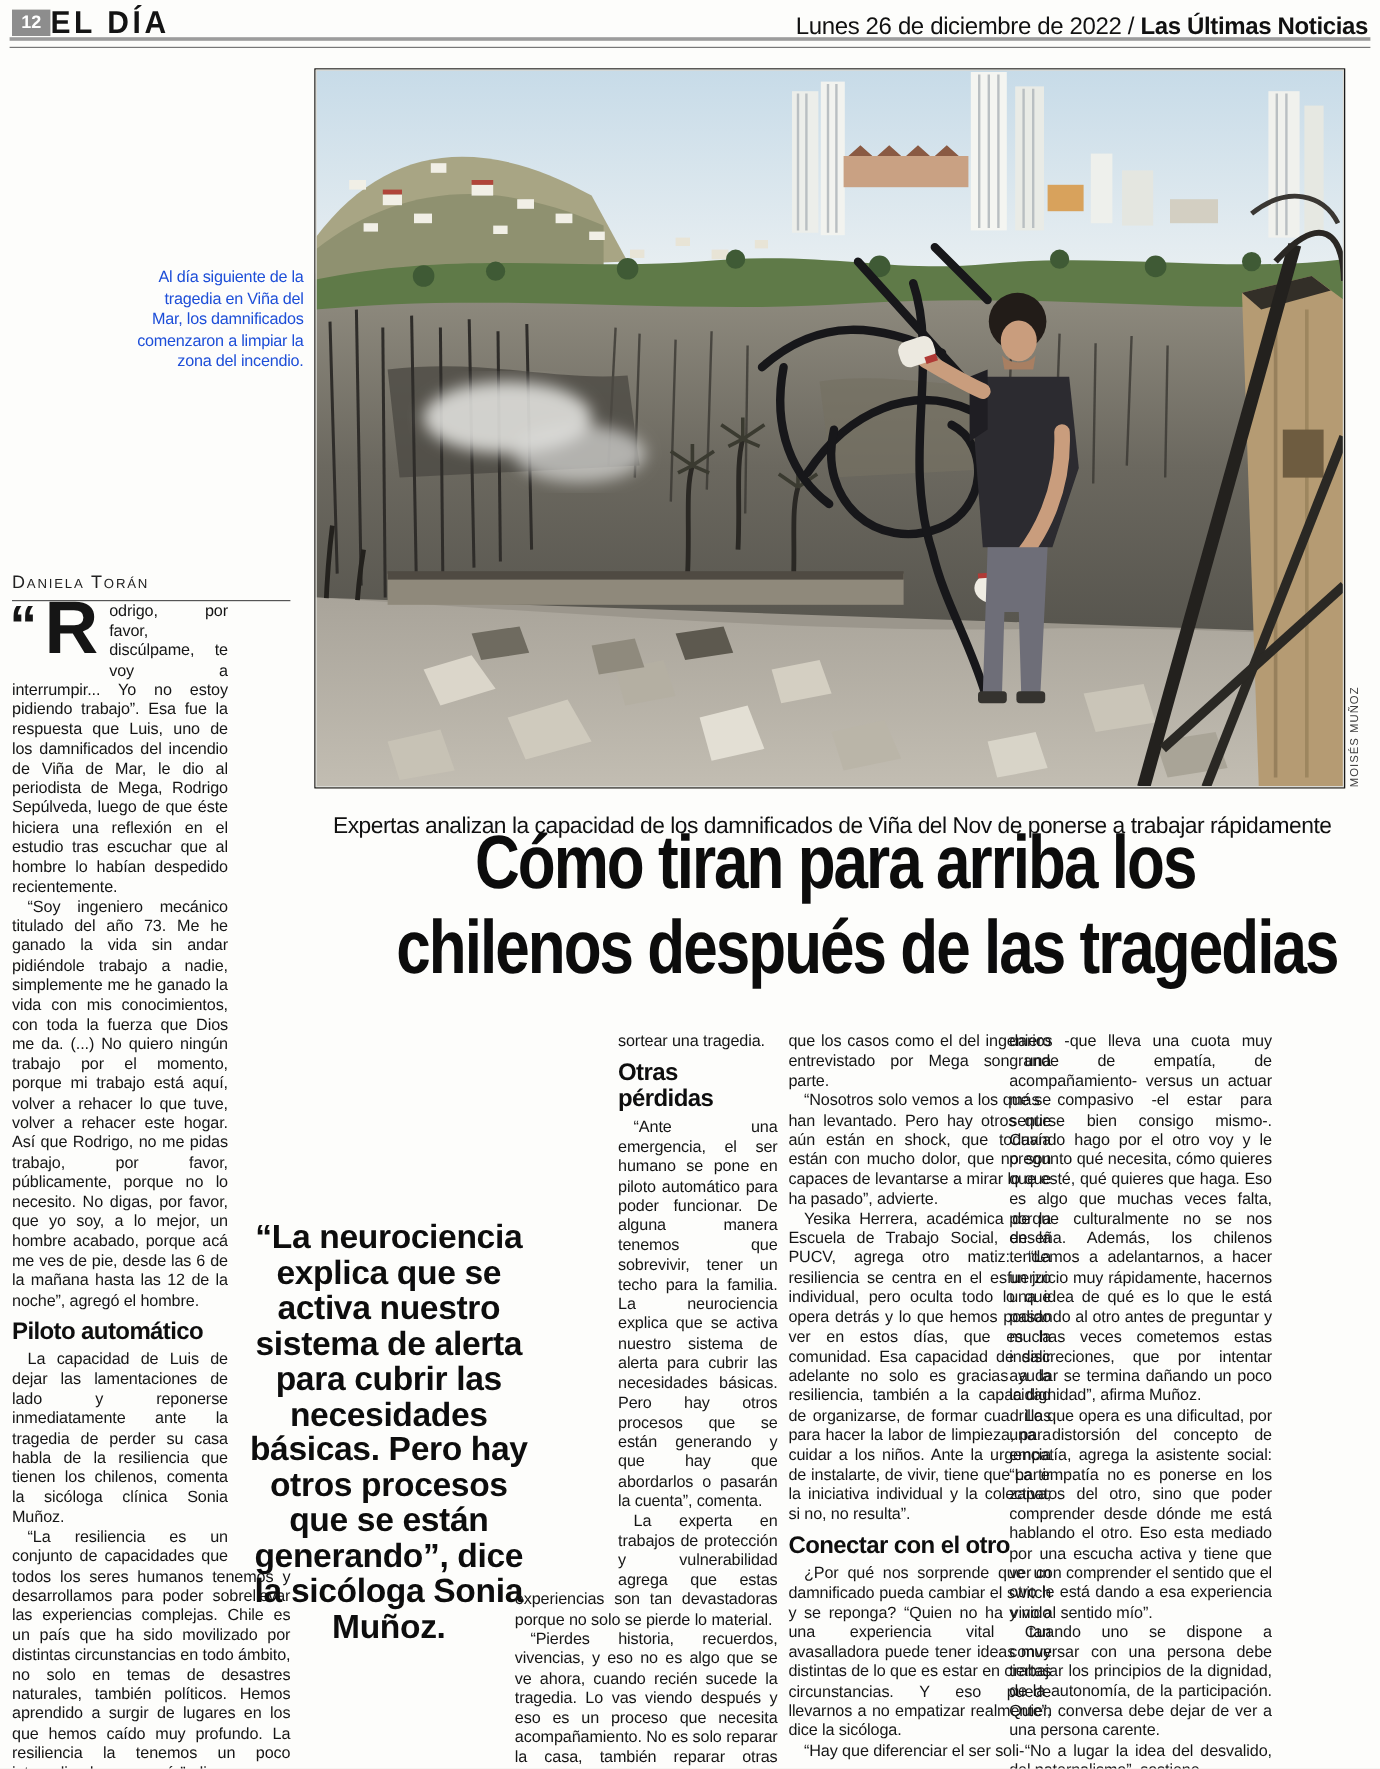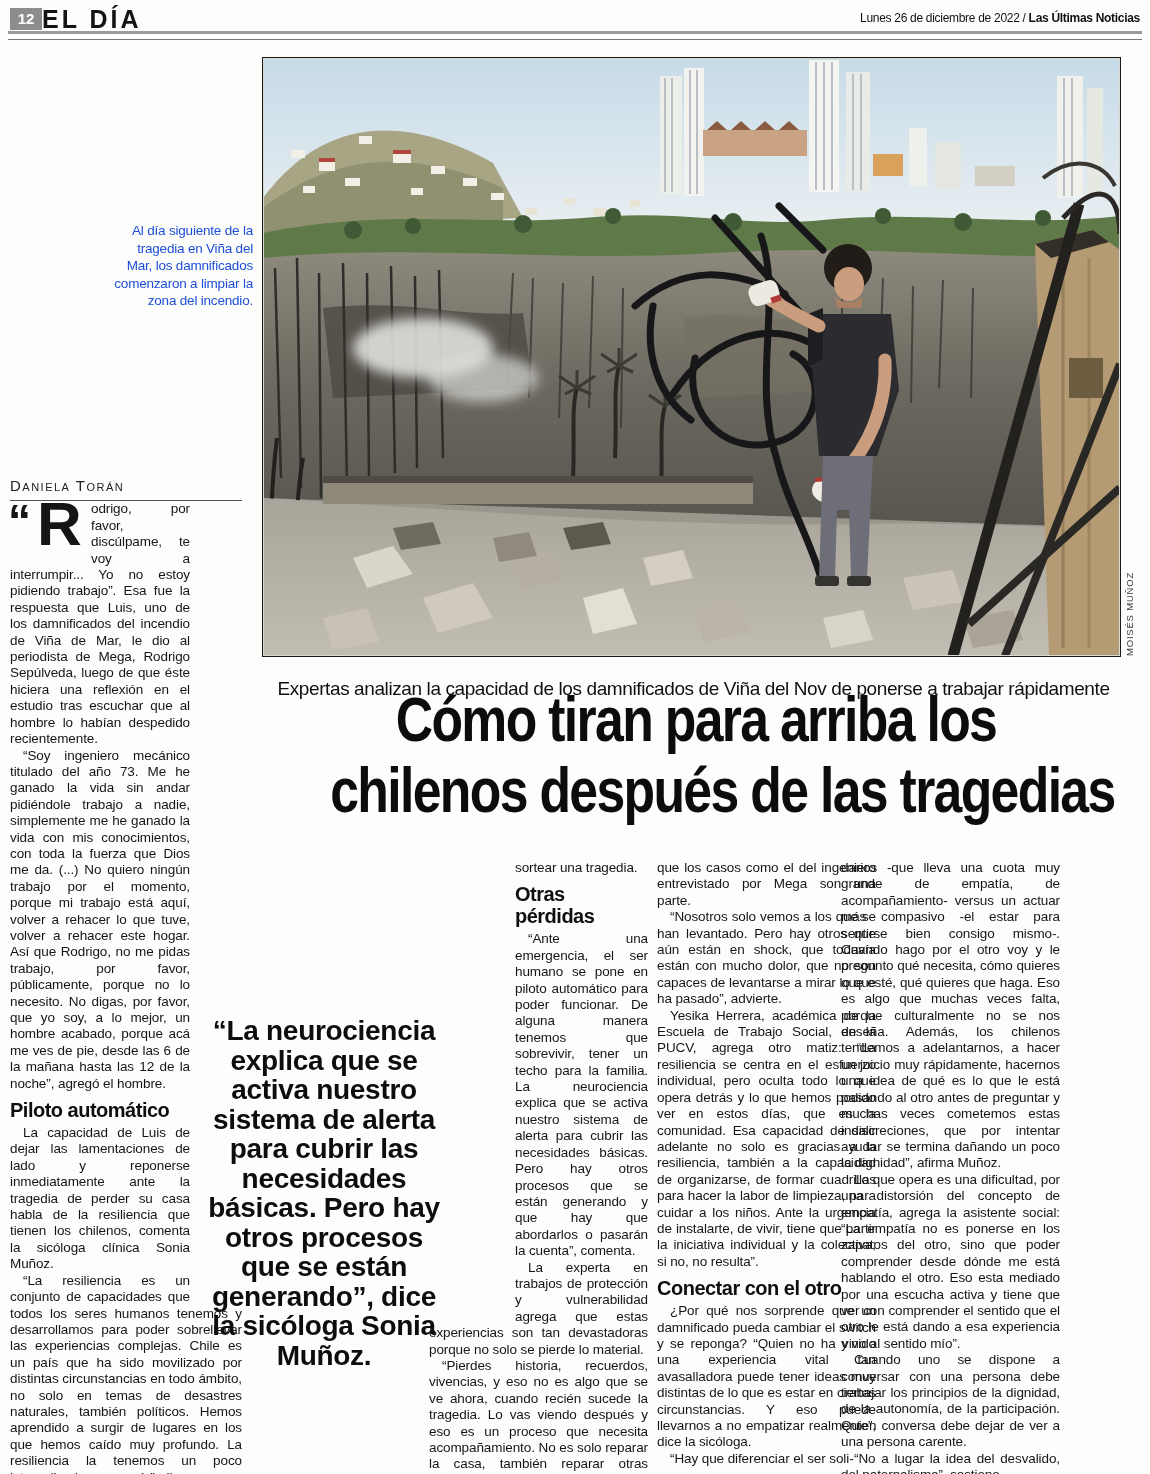--- a/index.html
+++ b/index.html
@@ -5,21 +5,21 @@
   html,body{margin:0;padding:0;background:#e9e9e6;}
   .page{position:relative;width:1150px;height:1474px;margin:0 auto;background:#fdfdfb;
         font-family:"Liberation Sans",sans-serif;color:#141414;overflow:hidden;}
 
   
   .masthead{position:absolute;left:8px;top:6px;right:8px;height:26px;}
   .pagenum{position:absolute;left:2px;top:2px;width:32px;height:22px;background:#8d8d8d;
            color:#fff;font-weight:bold;font-size:15px;text-align:center;line-height:22px;}
   .paper-name{position:absolute;left:34px;top:-2px;font-size:25px;font-weight:bold;
               letter-spacing:3px;transform:scaleY(1.05);transform-origin:left top;}
-  .dateline{position:absolute;right:2px;top:5px;font-size:12px;letter-spacing:-0.3px;color:#111;}
+  .dateline{position:absolute;right:2px;top:5px;font-size:20px;letter-spacing:-0.3px;color:#111;}
   .dateline .dl-bold{font-weight:bold;}
   .rule{position:absolute;left:8px;right:8px;top:31px;height:5px;
         border-top:3px solid #9c9c9c;border-bottom:1px solid #787878;}
 
   
   .photo{position:absolute;left:262px;top:57px;width:857px;height:598px;margin:0;
          border:1px solid #1a1a1a;background:#9b968c;}
   .photo svg{display:block;}
   .credit{position:absolute;left:1124px;top:656px;transform:rotate(-90deg);
           transform-origin:0 0;font-size:9.5px;letter-spacing:0.8px;color:#3c3c3c;

